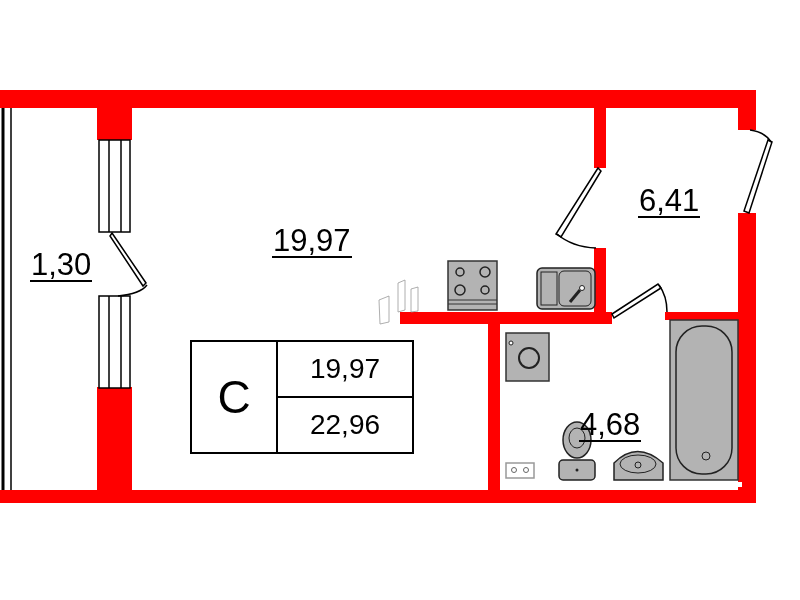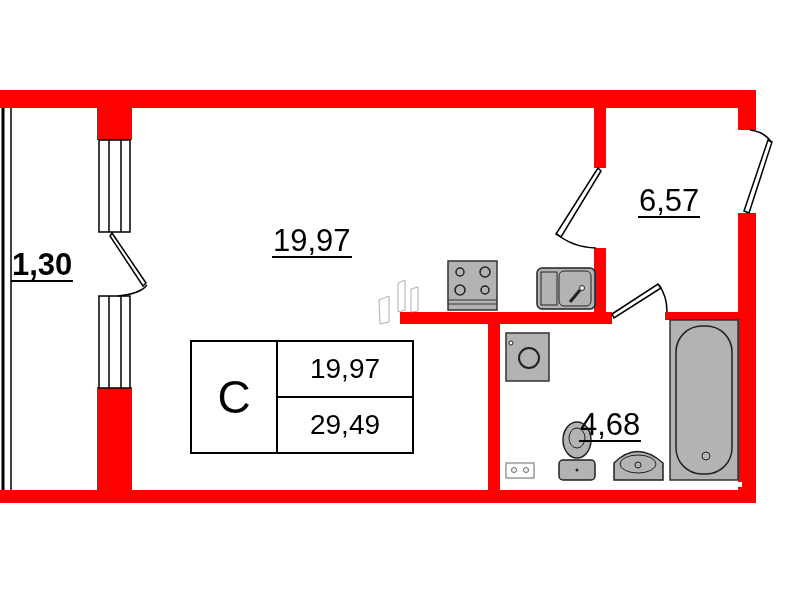--- a/index.html
+++ b/index.html
@@ -120,23 +120,23 @@
   </g>
 
   <g>
     <rect x="506" y="463" width="28" height="15" fill="#fff" stroke="#999" stroke-width="1.5"></rect>
     <circle cx="514" cy="470" r="2.5" fill="none" stroke="#666"></circle>
     <circle cx="526" cy="470" r="2.5" fill="none" stroke="#666"></circle>
   </g>
 </svg>
 
 <div class="area-label" style="left:272px;top:226px;">19,97</div>
-<div class="area-label" style="left:11px;top:250px;font-weight:bold;">1,30</div>
-<div class="area-label" style="left:638px;top:186px;">6,57</div>
+<div class="area-label" style="left:30px;top:250px;">1,30</div>
+<div class="area-label" style="left:638px;top:186px;">6,41</div>
 <div class="area-label" style="left:579px;top:366px;margin-top:44px;">4,68</div>
 
 <div class="legend">
   <div class="cls">C</div>
   <div class="vals">
     <div>19,97</div>
-    <div>29,49</div>
+    <div>22,96</div>
   </div>
 </div>
 
 </body></html>

